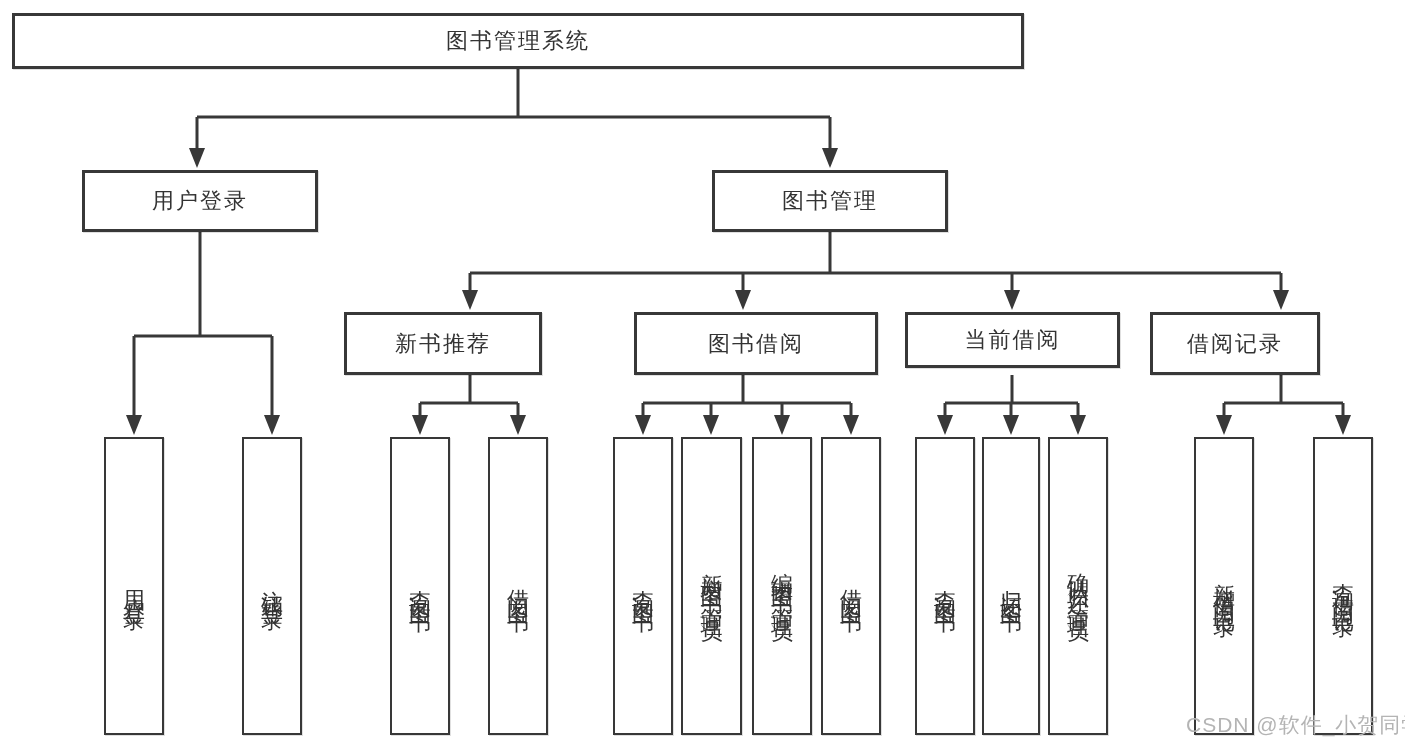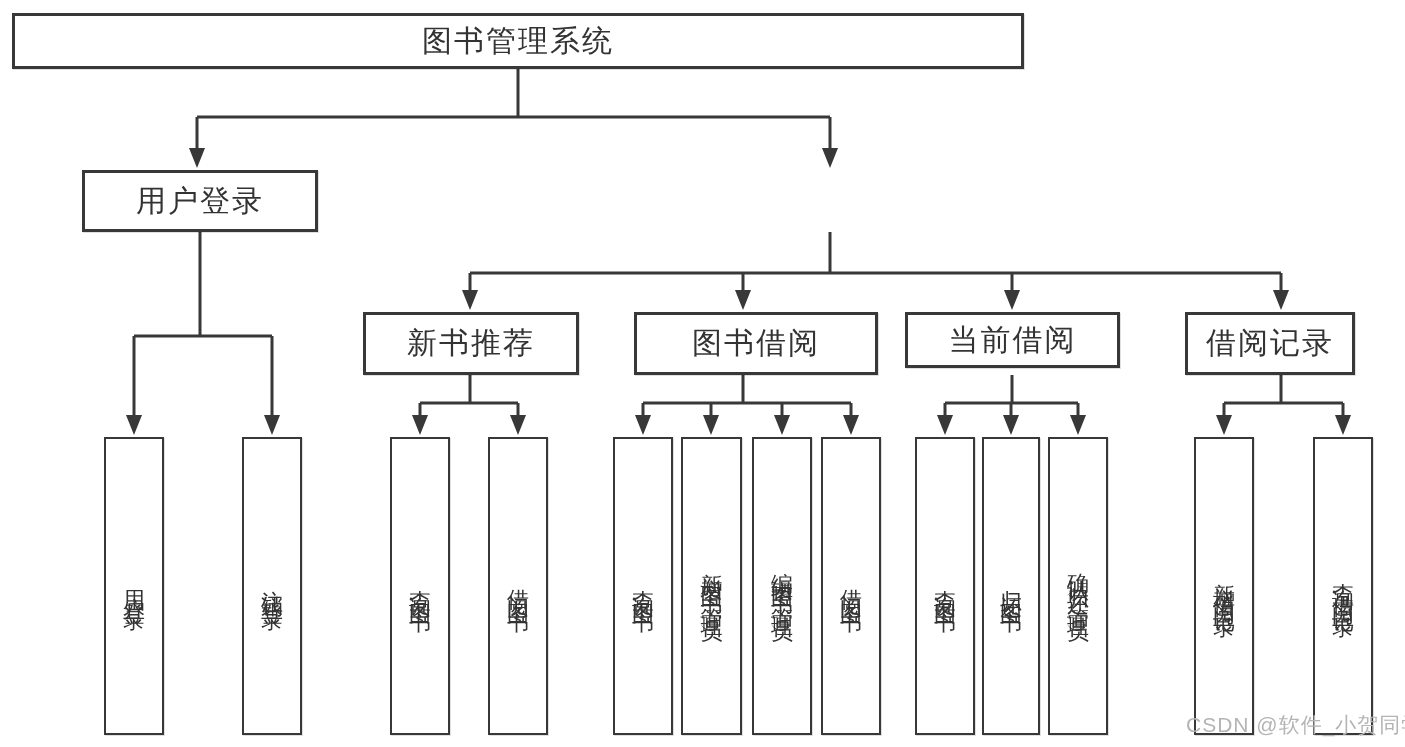--- a/index.html
+++ b/index.html
@@ -19,21 +19,21 @@
     box-sizing: border-box;
     background: #ffffff;
     border: 3px solid #383838;
     display: flex;
     align-items: center;
     justify-content: center;
     color: #333333;
     box-shadow: 1px 1px 0 rgba(0,0,0,0.12);
   }
   .hbox span {
-    font-size: 30px;
+    font-size: 22px;
     letter-spacing: 2px;
     white-space: nowrap;
   }
   .leaf { border-width: 2px; }
   .vtext {
     writing-mode: vertical-rl;
     text-orientation: mixed;
     font-size: 22px;
     line-height: 1;
     letter-spacing: 7px;
@@ -85,31 +85,34 @@
     </g>
   </svg>
 
   <div class="box hbox" style="left:12px; top:13px; width:1012px; height:56px">
     <span>图书管理系统</span>
   </div>
 
   <div class="box hbox" style="left:82px; top:170px; width:236px; height:62px">
     <span>用户登录</span>
   </div>
+  <div class="box hbox" style="left:712px; top:170px; width:236px; height:62px">
+    <span>图书管理</span>
+  </div>
 
-  <div class="box hbox" style="left:363px; top:312px; width:216px; height:63px">
+  <div class="box hbox" style="left:344px; top:312px; width:198px; height:63px">
     <span>新书推荐</span>
   </div>
   <div class="box hbox" style="left:634px; top:312px; width:244px; height:63px">
     <span>图书借阅</span>
   </div>
   <div class="box hbox" style="left:905px; top:312px; width:215px; height:56px">
     <span>当前借阅</span>
   </div>
-  <div class="box hbox" style="left:1185px; top:312px; width:170px; height:63px">
+  <div class="box hbox" style="left:1150px; top:312px; width:170px; height:63px">
     <span>借阅记录</span>
   </div>
 
   <div class="box leaf" style="left:104px; top:437px; width:60px; height:298px">
     <span class="vtext">用户登录</span>
   </div>
   <div class="box leaf" style="left:242px; top:437px; width:60px; height:298px">
     <span class="vtext">注销登录</span>
   </div>
 

